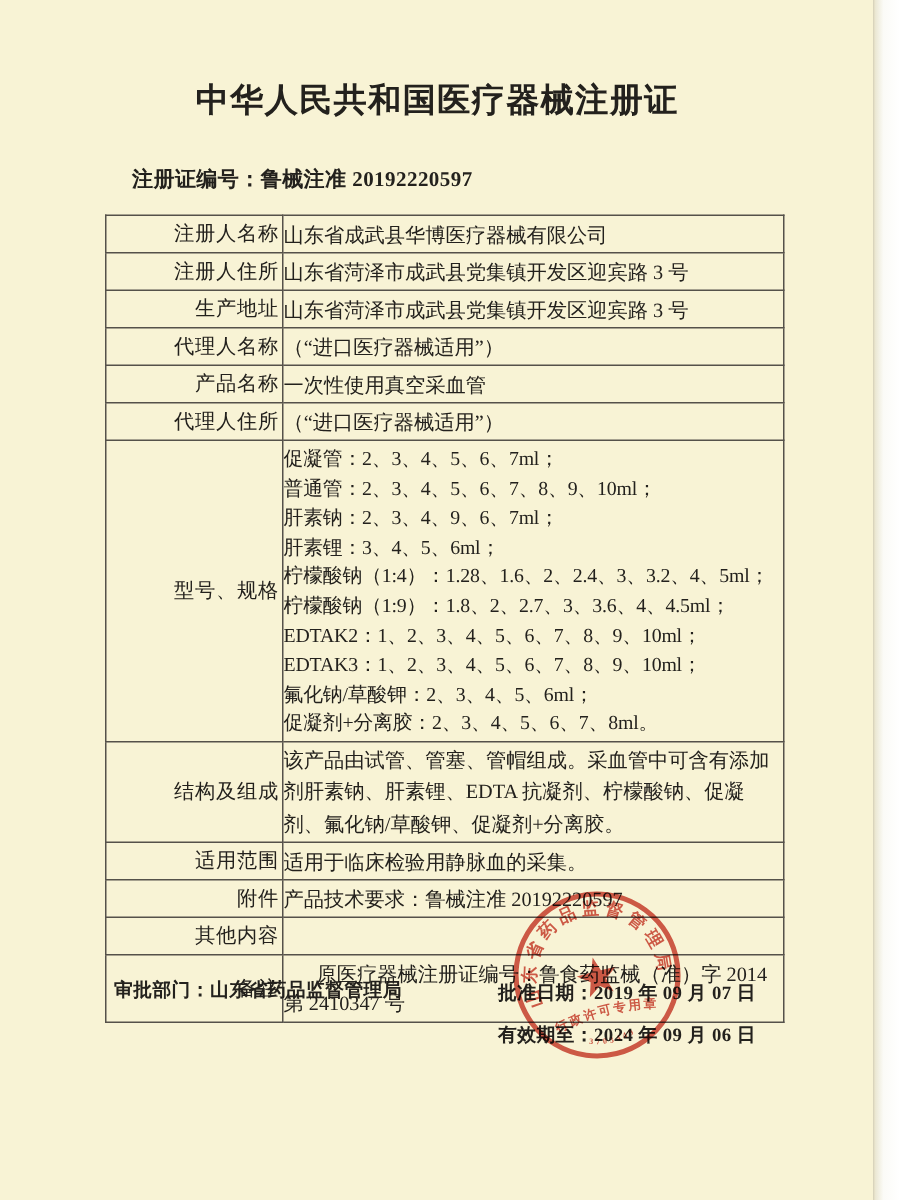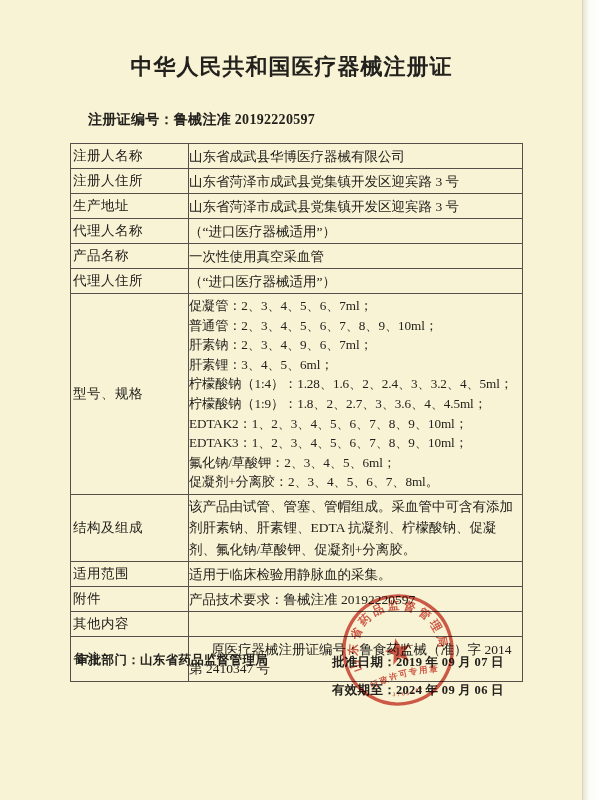--- a/index.html
+++ b/index.html
@@ -29,21 +29,21 @@
   table.cert{
     position:absolute;top:143px;left:70px;
     width:453px;border-collapse:collapse;table-layout:fixed;
   }
   table.cert td{
     border:1px solid #55514a;
     font-size:13.5px;
     vertical-align:middle;
     overflow:hidden;
   }
-  td.lbl{width:113px;text-align:left;padding:0 2px;letter-spacing:.5px;}
+  td.lbl{width:113px;text-align:right;padding:0 2px;letter-spacing:.5px;}
   td.val{padding:1px 6px 1px 0;line-height:19px;margin-top:24px;}
   tr.simple td{height:22px;}
   tr.spec td.val{padding-top:2px;padding-bottom:2px;}
   .spec-line{white-space:nowrap;line-height:19.6px;font-size:13.2px;letter-spacing:-.1px;}
   tr.structure td.val{line-height:21.4px;height:64px;}
   tr.remark td.val{line-height:19.5px;height:42px;}
   .remark-text{text-indent:22px;}
   .footer-left{
     position:absolute;top:652px;left:76px;
     font-size:12.5px;font-weight:600;letter-spacing:.3px;

